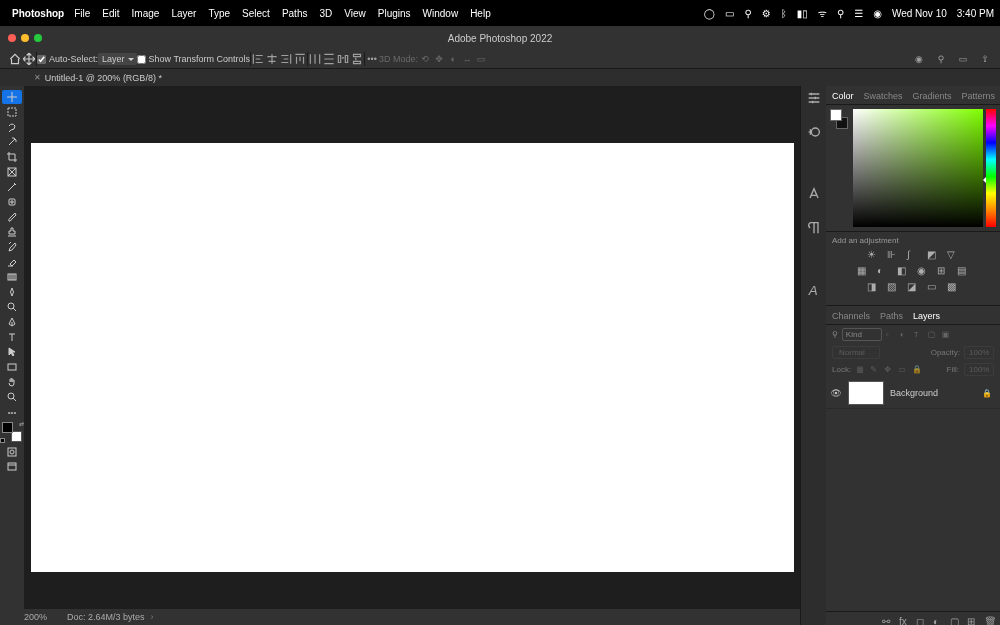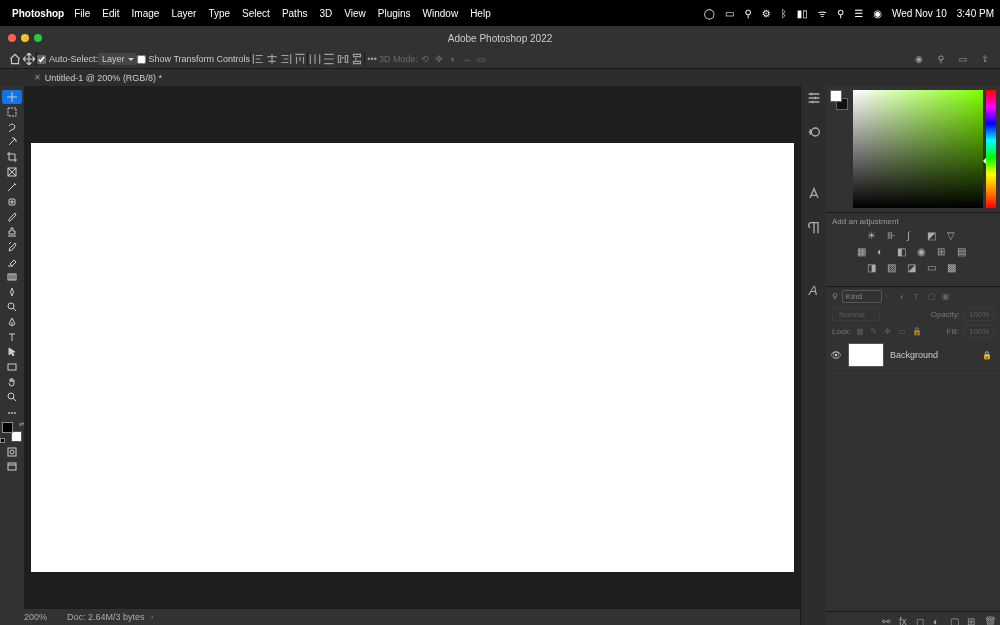--- a/index.html
+++ b/index.html
@@ -403,20 +403,26 @@
       <div class="cp-gap"></div>
       <span class="cp-icon">
           <svg viewBox="0 0 12 12" style="font-style:italic">
             <text x="2" y="10" font-size="10" fill="#ccc" stroke="none">A</text>
           </svg>
         </span>
     </div>
 
     <div class="panels">
 
+      <div class="panel-tabs">
+        <span class="panel-tab active">Color</span>
+        <span class="panel-tab">Swatches</span>
+        <span class="panel-tab">Gradients</span>
+        <span class="panel-tab">Patterns</span>
+      </div>
       <div class="panel-body">
         <div class="color-picker">
           <div class="color-fgbg">
             <div class="bgc"></div>
             <div class="fgc"></div>
           </div>
           <div class="sat-box">
               <div class="sat-cursor"></div>
             </div>
           <div class="hue-bar"></div>
@@ -445,20 +451,25 @@
             <span class="adj-icon">◨</span>
             <span class="adj-icon">▨</span>
             <span class="adj-icon">◪</span>
             <span class="adj-icon">▭</span>
             <span class="adj-icon">▩</span>
           </div>
         </div>
       </div>
 
       <div class="layers-panel">
+        <div class="panel-tabs">
+          <span class="panel-tab">Channels</span>
+          <span class="panel-tab">Paths</span>
+          <span class="panel-tab active">Layers</span>
+        </div>
         <div class="layer-options">
           <span>⚲</span>
           <span class="searchk">Kind</span>
           <span class="licon">▫</span>
           <span class="licon">◐</span>
           <span class="licon">T</span>
           <span class="licon">▢</span>
           <span class="licon">▣</span>
         </div>
         <div class="blend-row">

